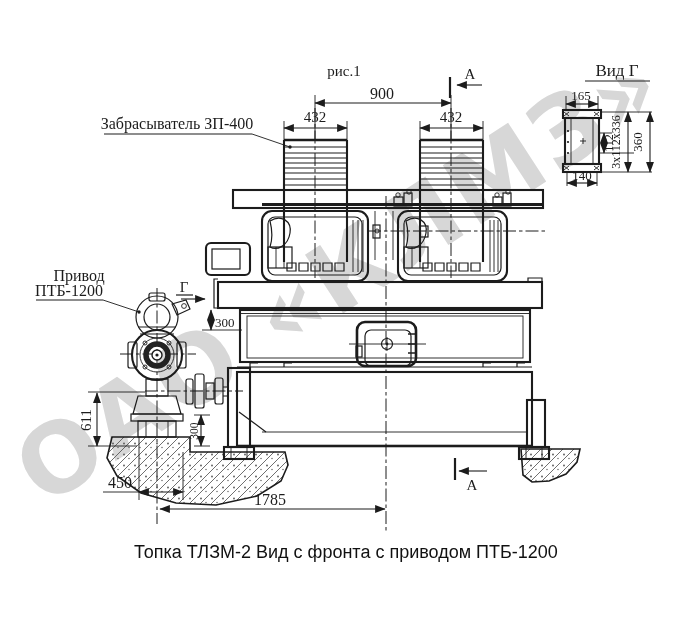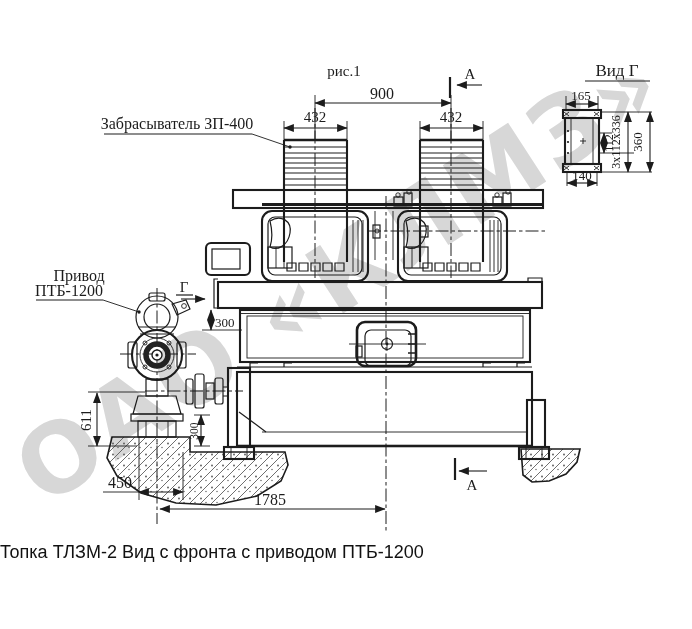--- a/index.html
+++ b/index.html
@@ -11,21 +11,21 @@
   svg{position:absolute;left:0;top:0;}
   svg text{font-family:"Liberation Serif",serif;fill:#1c1c1c;}
   .ln{stroke:#1c1c1c;fill:none;stroke-width:1.2;}
   .ln1{stroke:#1c1c1c;fill:none;stroke-width:0.9;}
   .ln2{stroke:#1c1c1c;fill:none;stroke-width:2.1;}
   .ln3{stroke:#1c1c1c;fill:none;stroke-width:2.6;}
   .cl{stroke:#1c1c1c;fill:none;stroke-width:1;stroke-dasharray:13 3 3.5 3;}
   .dim{stroke:#1c1c1c;fill:none;stroke-width:1.1;}
   .t16{font-size:16px;} .t15{font-size:15px;} .t13{font-size:13px;}
   .t12{font-size:12px;} .t17{font-size:17px;} .t11{font-size:11.5px;}
-  #caption{position:absolute;left:0;top:542px;width:100%;
+  #caption{position:absolute;left:0;top:542px;width:100%;text-align:center;
            font-family:"Liberation Sans",sans-serif;font-size:18px;color:#111;}
 </style>
 </head>
 <body>
 
 <div id="page">
 
   <div id="wm">ОАО «КЛМЗ»</div>
 
   <svg width="692" height="629" viewBox="0 0 692 629">

